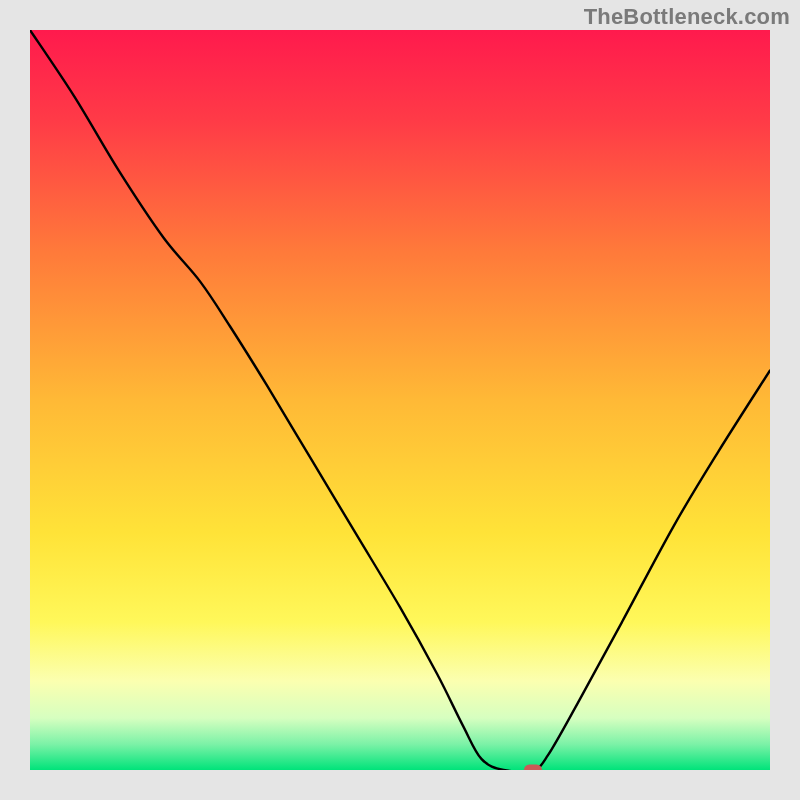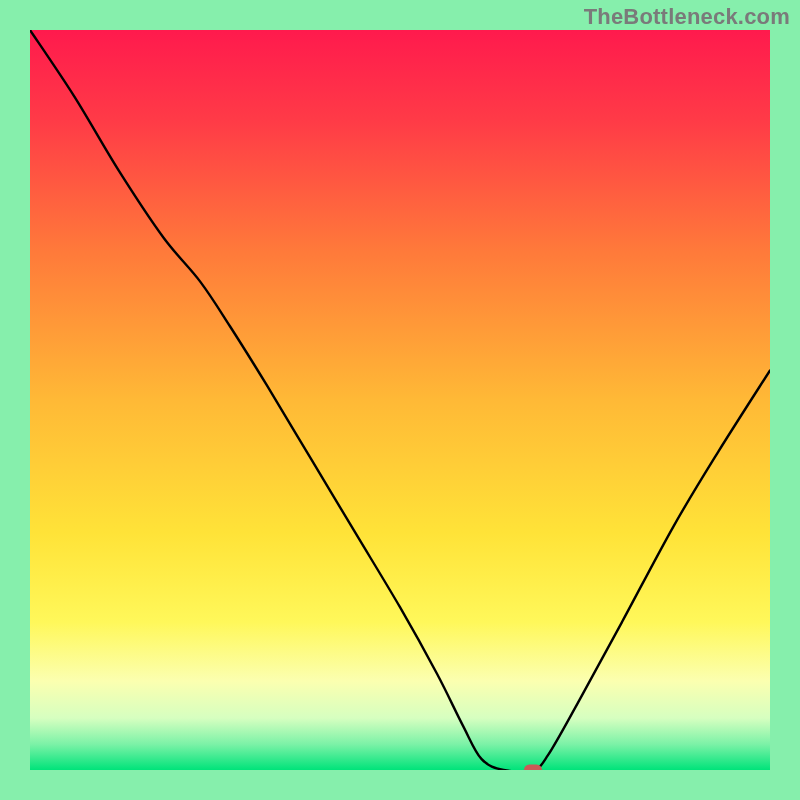--- a/index.html
+++ b/index.html
@@ -7,21 +7,21 @@
     padding: 0;
     width: 800px;
     height: 800px;
     background: #000;
     overflow: hidden;
   }
   .frame {
     position: relative;
     width: 800px;
     height: 800px;
-    background: #86efac;
+    background: #e5e5e5;
   }
   .watermark {
     position: absolute;
     top: 4px;
     right: 10px;
     font-family: Arial, Helvetica, sans-serif;
     font-size: 22px;
     font-weight: 600;
     color: #7a7a7a;
     letter-spacing: 0.2px;

